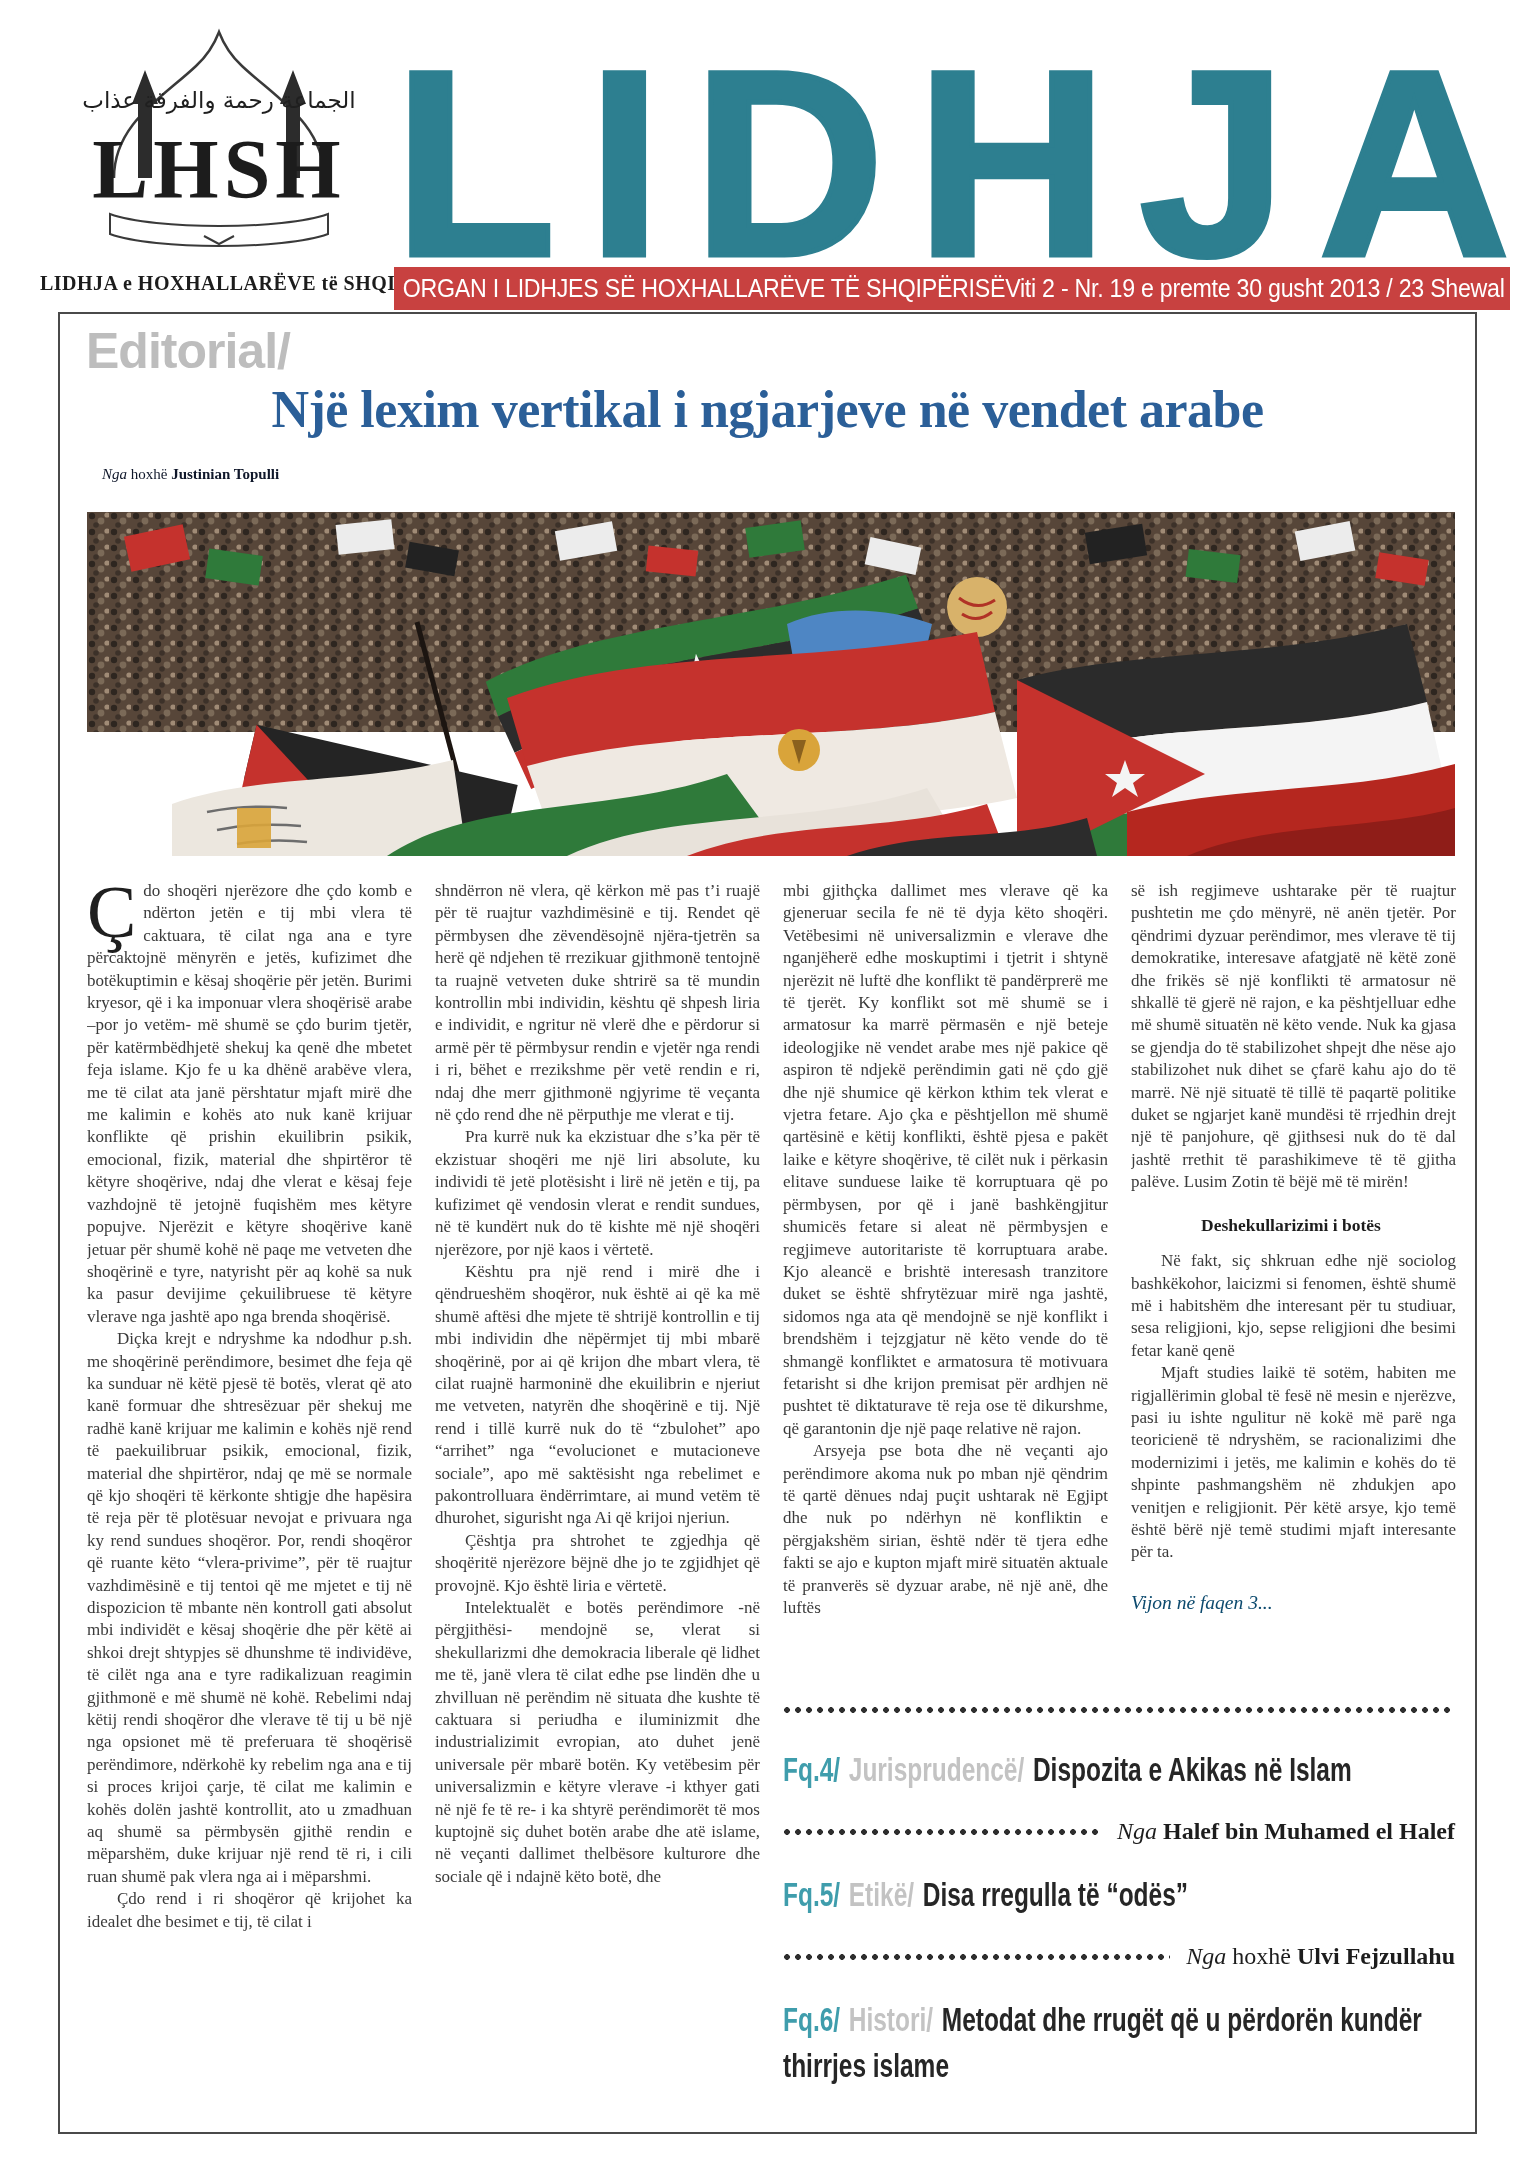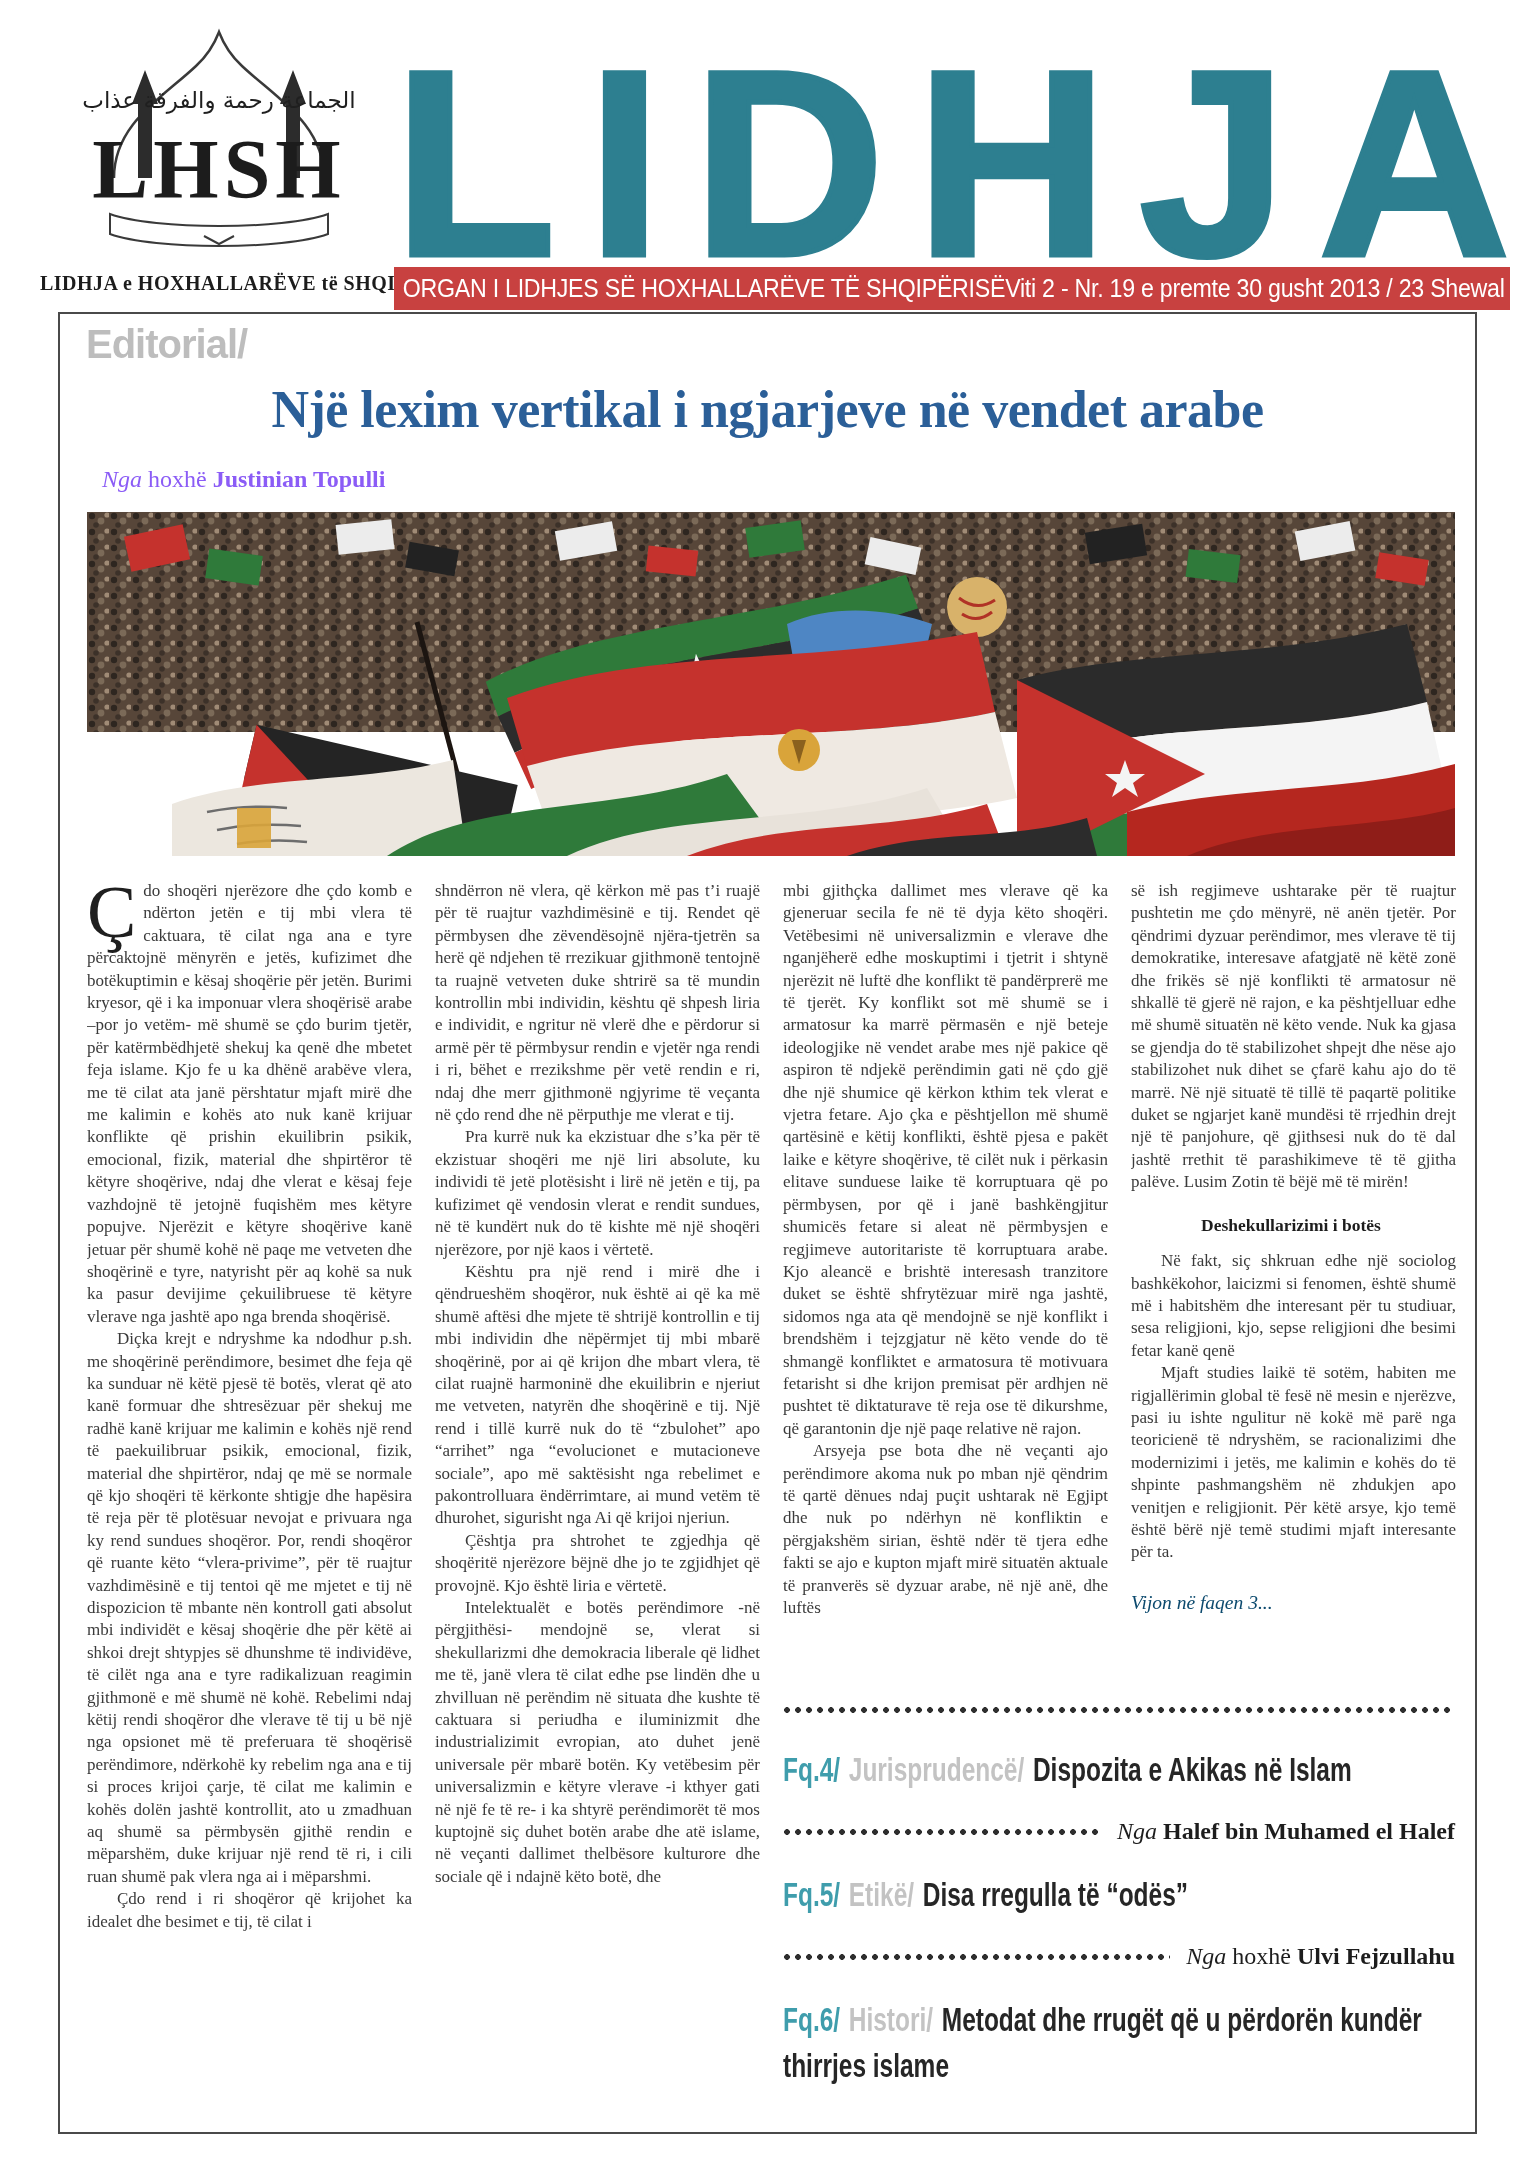--- a/index.html
+++ b/index.html
@@ -23,26 +23,26 @@
       justify-content:space-between;padding:0 16px 0 10px;box-sizing:border-box;
       transform:scaleX(0.875);transform-origin:left center;
       font-family:"Liberation Sans",sans-serif;font-size:26.5px;color:#fff;
       white-space:nowrap;letter-spacing:-.3px;}
 
   
   .frame{position:absolute;left:58px;top:312px;width:1419px;height:1822px;
       border:2px solid #4a4a4a;box-sizing:border-box;}
 
   .editorial-label{position:absolute;left:26px;top:8px;
-      font-family:"Liberation Sans",sans-serif;font-weight:bold;font-size:40px;
+      font-family:"Liberation Sans",sans-serif;font-weight:bold;font-size:50px;
       color:#bdbdbd;letter-spacing:-1px;}
   .page-title{position:absolute;left:0;top:66px;width:100%;text-align:center;
       font-family:"Liberation Serif",serif;font-weight:bold;font-size:52px;
       color:#2b5f98;letter-spacing:-.5px;}
-  .byline{position:absolute;left:42px;top:152px;font-size:24px;color:#8b5cf6;}
+  .byline{position:absolute;left:42px;top:152px;font-size:15px;color:#0f172a;}
   .byline .it{font-style:italic;}
   .byline .bold{font-weight:bold;}
 
   
   .photo{position:absolute;left:27px;top:198px;width:1368px;height:344px;overflow:hidden;}
 
   
   .columns{position:absolute;left:27px;top:566px;width:1368px;display:flex;gap:23px;}
   .col{width:325px;flex:none;overflow:hidden;
       font-size:17px;line-height:22.4px;text-align:justify;color:#3a3a3a;}

